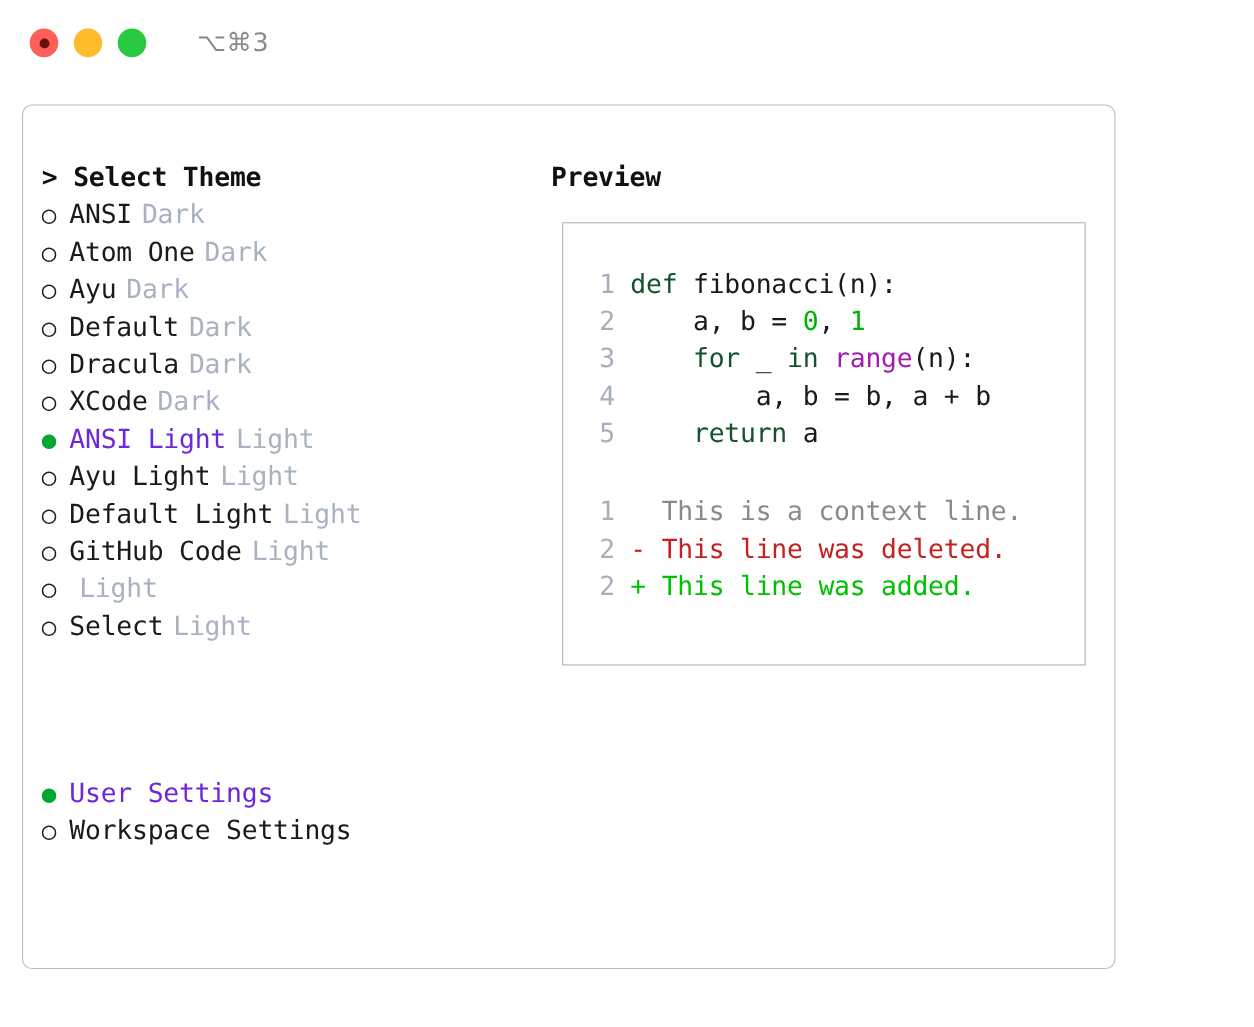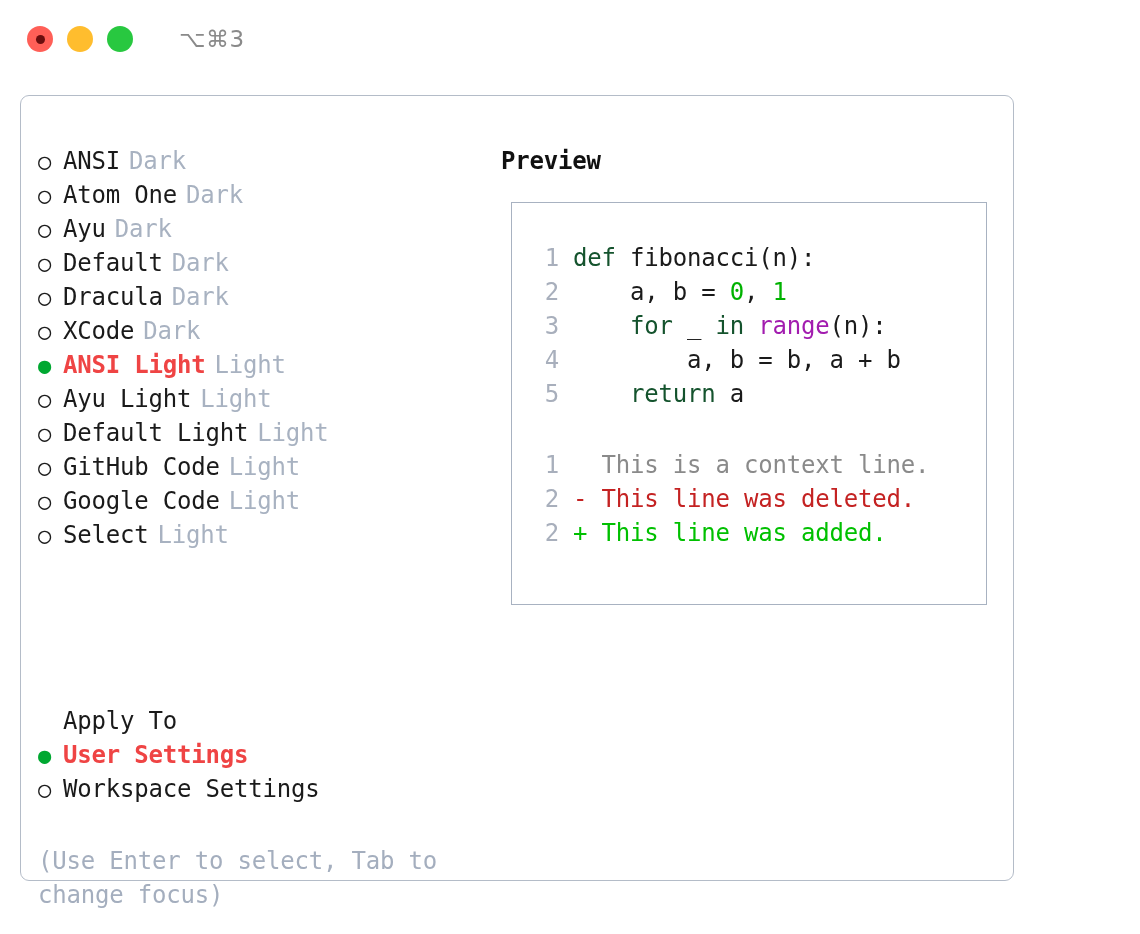--- a/index.html
+++ b/index.html
@@ -114,21 +114,21 @@
     white-space: pre;
   }
   .bullet {
     width: 25px;
     flex: 0 0 25px;
     font-size: 22px;
     color: #1d1d1d;
   }
   .theme-row.selected .bullet { color: #00A831; }
   .theme-name  { color: #1A1A1A; text-align: center; }
-  .theme-row.selected .theme-name { color: #ef4444; font-weight: bold; }
+  .theme-row.selected .theme-name { color: #6d28d9; }
   .theme-kind  { color: #A8B2C1; margin-left: 9px; }
 
   
   #apply-section {
     position: absolute;
     left: 17px;
     top: 608px;
     width: 450px;
   }
   .apply-heading {
@@ -223,45 +223,44 @@
       <div class="light minimize"></div>
       <div class="light zoom"></div>
     </div>
     <div id="shortcut-label">⌥⌘3</div>
   </div>
 
   <div id="main-panel">
     <div id="panel-inner">
 
       <div id="theme-column">
+        <div class="col-heading">&gt; Select Theme</div>
         <div id="theme-list">
             <div class="theme-row"><span class="bullet">○</span><span class="theme-name">ANSI</span><span class="theme-kind">Dark</span></div>
             <div class="theme-row"><span class="bullet">○</span><span class="theme-name">Atom One</span><span class="theme-kind">Dark</span></div>
             <div class="theme-row"><span class="bullet">○</span><span class="theme-name">Ayu</span><span class="theme-kind">Dark</span></div>
             <div class="theme-row"><span class="bullet">○</span><span class="theme-name">Default</span><span class="theme-kind">Dark</span></div>
             <div class="theme-row"><span class="bullet">○</span><span class="theme-name">Dracula</span><span class="theme-kind">Dark</span></div>
             <div class="theme-row"><span class="bullet">○</span><span class="theme-name">XCode</span><span class="theme-kind">Dark</span></div>
             <div class="theme-row selected"><span class="bullet">●</span><span class="theme-name">ANSI Light</span><span class="theme-kind">Light</span></div>
             <div class="theme-row"><span class="bullet">○</span><span class="theme-name">Ayu Light</span><span class="theme-kind">Light</span></div>
             <div class="theme-row"><span class="bullet">○</span><span class="theme-name">Default Light</span><span class="theme-kind">Light</span></div>
             <div class="theme-row"><span class="bullet">○</span><span class="theme-name">GitHub Code</span><span class="theme-kind">Light</span></div>
-            <div class="theme-row"><span class="bullet">○</span><span class="theme-name">Google Code</span><span class="theme-kind">Light</span></div>
+            <div class="theme-row"><span class="bullet">○</span><span class="theme-kind">Light</span></div>
             <div class="theme-row"><span class="bullet">○</span><span class="theme-name">Select</span><span class="theme-kind">Light</span></div>
           </div>
       </div>
 
       <div id="apply-section">
-        <div class="apply-heading">Apply To</div>
         <div id="apply-list">
             <div class="theme-row selected"><span class="bullet">●</span><span class="theme-name">User Settings</span></div>
             <div class="theme-row"><span class="bullet">○</span><span class="theme-name">Workspace Settings</span></div>
           </div>
       </div>
 
-      <div id="hint-text">(Use Enter to select, Tab to change focus)</div>
 
       <div id="preview-column">
         <div class="col-heading">Preview</div>
       </div>
 
       <div id="preview-box">
         <div class="code-area" id="code-area">
             <div class="code-line"><span class="gutter">1</span><span class="code-text"><span class="tok-kw">def</span><span class="tok-plain"> fibonacci(n):</span></span></div>
             <div class="code-line"><span class="gutter">2</span><span class="code-text"><span class="tok-plain">    a, b = </span><span class="tok-num">0</span><span class="tok-plain">, </span><span class="tok-num">1</span></span></div>
             <div class="code-line"><span class="gutter">3</span><span class="code-text"><span class="tok-plain">    </span><span class="tok-kw">for</span><span class="tok-plain"> _ </span><span class="tok-kw">in</span><span class="tok-plain"> </span><span class="tok-fn">range</span><span class="tok-plain">(n):</span></span></div>

